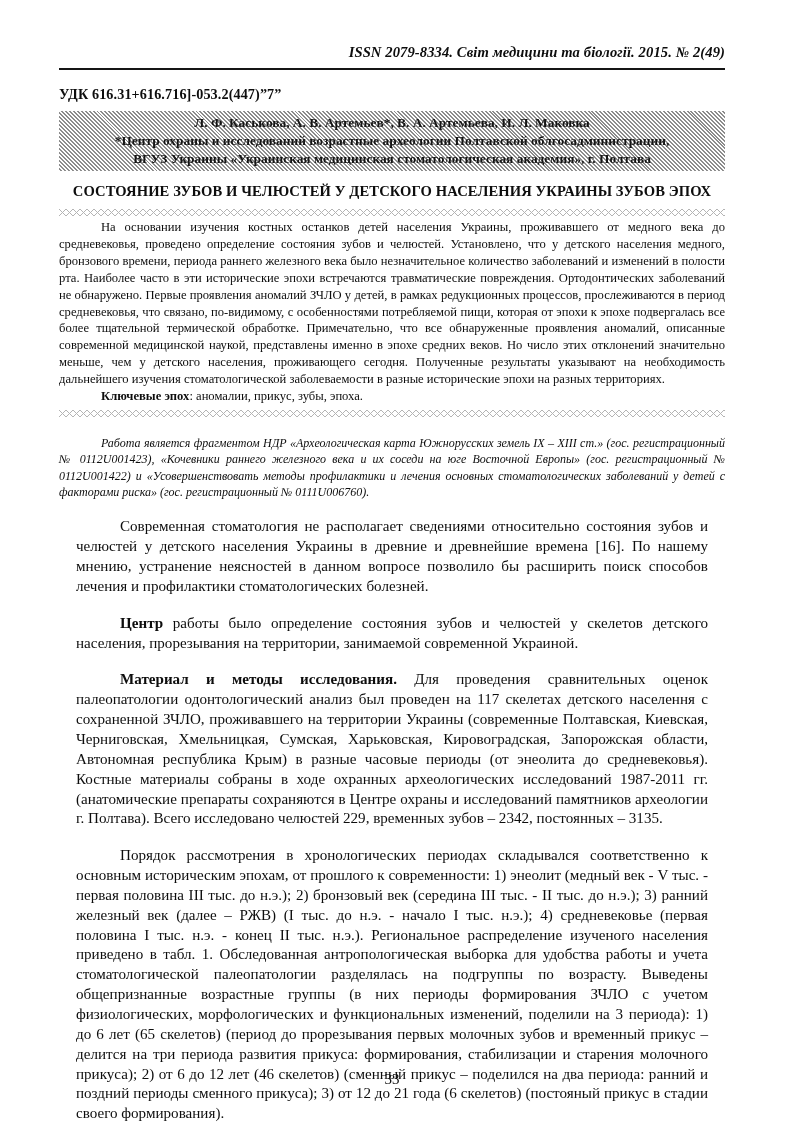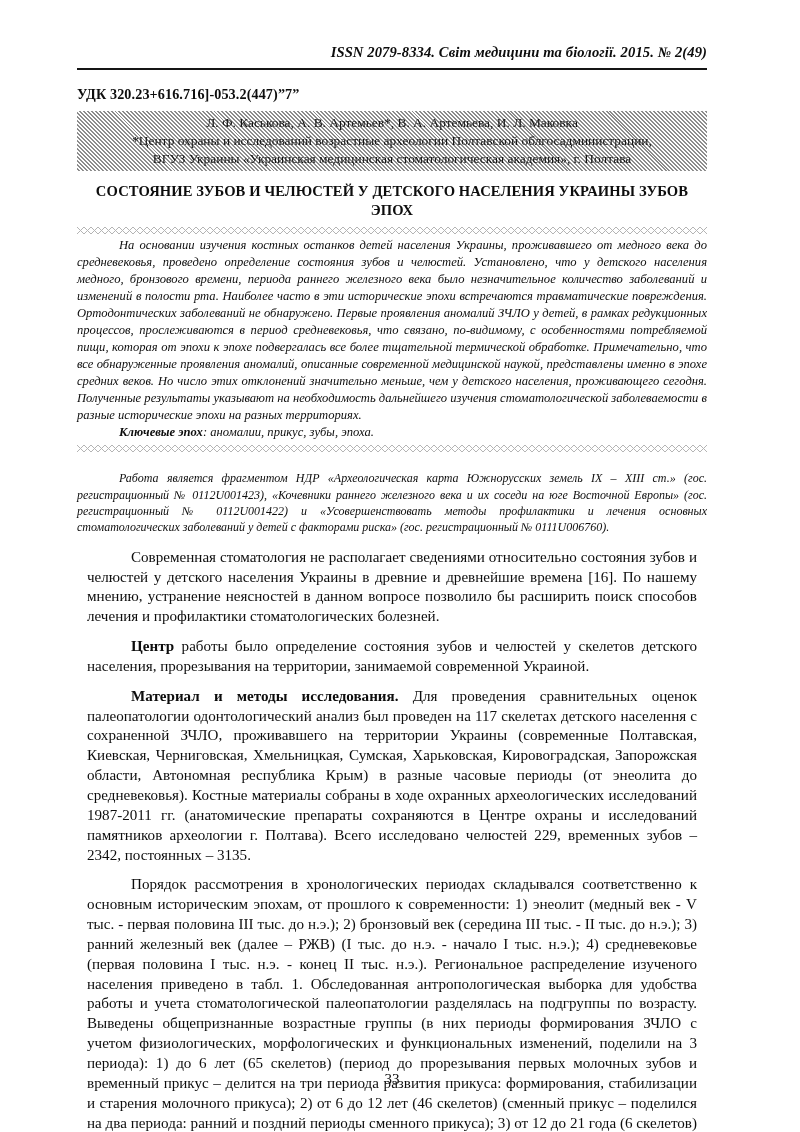--- a/index.html
+++ b/index.html
@@ -13,21 +13,21 @@
     font-family: "Liberation Serif", "DejaVu Serif", serif;
     color: #0d0d0d;
     position: relative;
     overflow: hidden;
   }
   .page {
     position: relative;
     width: 784px;
     height: 1132px;
     box-sizing: border-box;
-    padding: 0 77px;
+    padding: 0 59px;
   }
 
   
   .running-head {
     text-align: right;
     font-style: italic;
     font-weight: bold;
     font-size: 14.6px;
     letter-spacing: 0.1px;
     padding-top: 44px;
@@ -46,21 +46,21 @@
     font-weight: bold;
     font-size: 14.2px;
     letter-spacing: 0.1px;
   }
 
   
   .authors-block {
     margin-top: 8px;
     padding: 3px 6px 4px 6px;
     text-align: center;
-    font-weight: normal;
+    font-weight: bold;
     font-size: 13.4px;
     line-height: 1.33;
     color: #141414;
     background-color: #e8e8e8;
     background-image: repeating-linear-gradient(
       45deg,
       rgba(255,255,255,0.95) 0px,
       rgba(255,255,255,0.95) 1.4px,
       rgba(110,110,110,0.75) 1.4px,
       rgba(110,110,110,0.75) 2.8px
@@ -93,21 +93,20 @@
       linear-gradient(-45deg, transparent 45%, #b4b4b4 45%, #b4b4b4 56%, transparent 56%);
   }
   .zigzag.tight { margin: 4px 0 3px 0; }
 
   
   .abstract {
     font-size: 12.6px;
     line-height: 1.345;
     text-align: justify;
     text-justify: inter-word;
-    font-style: italic;
   }
   .abstract p { margin: 0; text-indent: 42px; }
   .keywords { margin: 0; text-indent: 42px; }
   .keywords b { font-weight: bold; }
 
   
   .funding {
     font-size: 12px;
     font-style: italic;
     line-height: 1.36;
@@ -118,21 +117,21 @@
 
   
   .body-text {
     margin-top: 12px;
     font-size: 15.1px;
     line-height: 1.315;
     text-align: justify;
     text-justify: inter-word;
   }
   .body-text p {
-    margin: 10px;
+    margin: 17px;
     text-indent: 44px;
   }
   .body-text b { font-weight: bold; }
   .lead-bold { font-weight: bold; }
 
   
   .folio {
     position: absolute;
     left: 0;
     right: 0;
@@ -142,21 +141,21 @@
   }
 </style>
 </head>
 <body>
 
 <div class="page">
 
   <div class="running-head">ISSN 2079-8334. Світ медицини та біології. 2015. № 2(49)</div>
   <hr class="head-rule">
 
-  <div class="udk">УДК 320.23+616.716]-053.2(447)”7”</div>
+  <div class="udk">УДК 616.31+616.716]-053.2(447)”7”</div>
 
   <div class="authors-block">
     <span class="line">Л. Ф. Каськова, А. В. Артемьев*, В. А. Артемьева, И. Л. Маковка</span>
     <span class="line">*Центр охраны и исследований возрастные археологии Полтавской облгосадминистрации,</span>
     <span class="line">ВГУЗ Украины «Украинская медицинская стоматологическая академия», г. Полтава</span>
   </div>
 
   <div class="article-title">СОСТОЯНИЕ ЗУБОВ И ЧЕЛЮСТЕЙ У ДЕТСКОГО НАСЕЛЕНИЯ УКРАИНЫ ЗУБОВ ЭПОХ</div>
 
   <div class="zigzag"></div>

